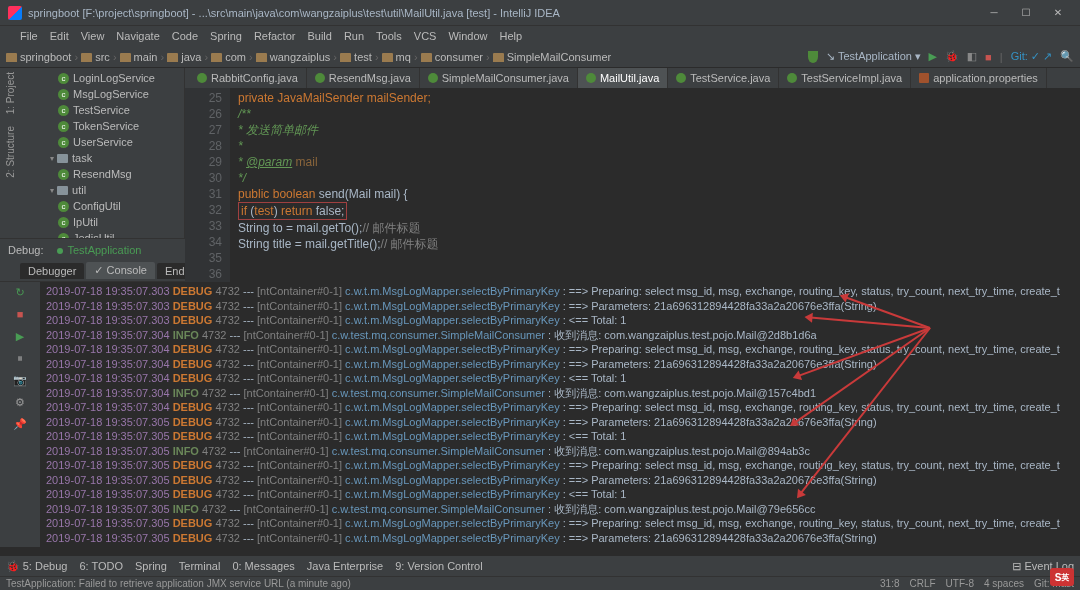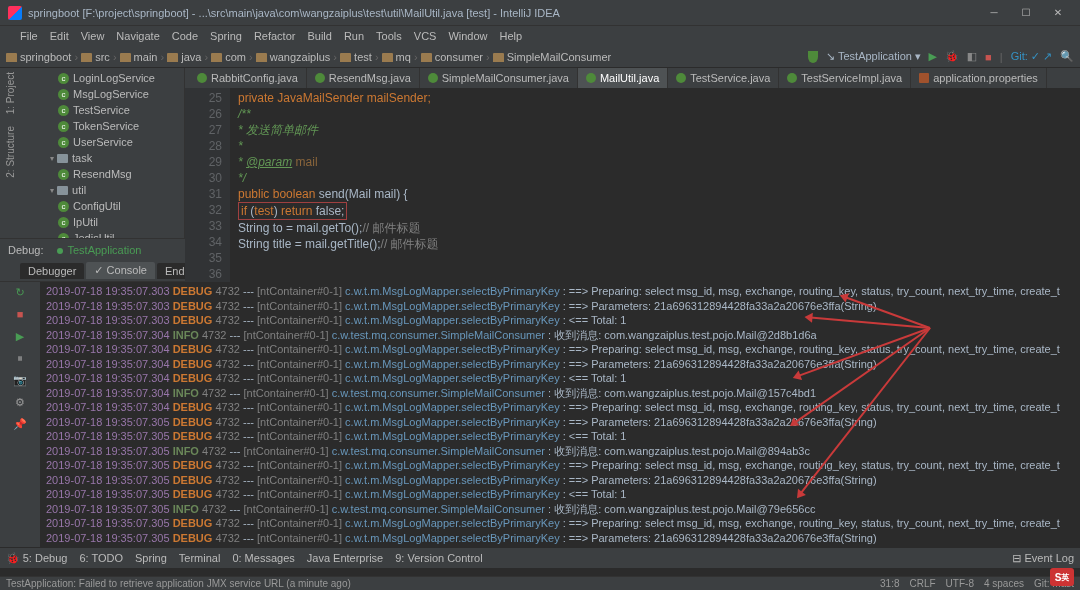--- a/index.html
+++ b/index.html
@@ -41,21 +41,21 @@
 .debug-head .lbl{ color:#bbb; margin-right:14px; }
 .debug-head .run{ color:#499c54; }
 .debug-tabs{ height:22px; background:#3c3f41; display:flex; align-items:center; padding:0 20px; gap:2px; border-bottom:1px solid #323232;}
 .dtab{ padding:2px 8px; font-size:11px; color:#bbb; background:#2b2b2b; border-radius:2px 2px 0 0;}
 .dtab.active{ background:#4e5254;}
 .console{ height:265px; background:#2b2b2b; display:flex; position:relative; }
 .console-gutter{ width:40px; background:#3c3f41; display:flex; flex-direction:column; align-items:center; padding-top:4px; gap:6px;}
 .cg-btn{ width:18px;height:16px;color:#999;font-size:11px;text-align:center; }
 .console-lines{ flex:1; font-family:Consolas,monospace; font-size:11px; line-height:14.5px; padding:2px 0 0 6px; overflow:hidden; white-space:nowrap;}
 .ts{color:#9876aa;} .lvl-debug{color:#cc7832;font-weight:bold;} .lvl-info{color:#6a8759;font-weight:bold;} .pid{color:#808080;} .thr{color:#808080;} .logger{color:#6897bb;} .sql{color:#a9b7c6;}
-.bottom-bar{ position:absolute; bottom:22px; left:0; right:0; height:20px; background:#3c3f41; display:flex; align-items:center; padding:0 6px; gap:12px; font-size:11px; color:#bbb;}
+.bottom-bar{ position:absolute; bottom:14px; left:0; right:0; height:20px; background:#3c3f41; display:flex; align-items:center; padding:0 6px; gap:12px; font-size:11px; color:#bbb;}
 .status-bar{ position:absolute; bottom:0; left:0; right:0; height:14px; background:#3c3f41; display:flex; align-items:center; padding:0 6px; font-size:10px; color:#999; border-top:1px solid #323232;}
 .status-bar .right{margin-left:auto;display:flex;gap:10px;}
 .play-icon{color:#499c54;} .bug-icon{color:#499c54;}
 .arrow-overlay{position:absolute; pointer-events:none; z-index:50;}
 .red-arrow{position:absolute;background:#c93a3a;height:2px;transform-origin:left center;}
 .red-arrow::after{content:'';position:absolute;right:-6px;top:-4px;border-left:8px solid #c93a3a;border-top:5px solid transparent;border-bottom:5px solid transparent;}
 .lang-badge{position:absolute;right:6px;bottom:4px;width:24px;height:18px;background:#c33;border-radius:3px;display:flex;align-items:center;justify-content:center;color:#fff;font-size:10px;font-weight:bold;}
 .green-dot{width:6px;height:6px;background:#499c54;border-radius:50%;display:inline-block;margin-right:4px;}
 .shield{width:10px;height:12px;background:#4e8a3a;display:inline-block;border-radius:0 0 50% 50%;}
 </style>

